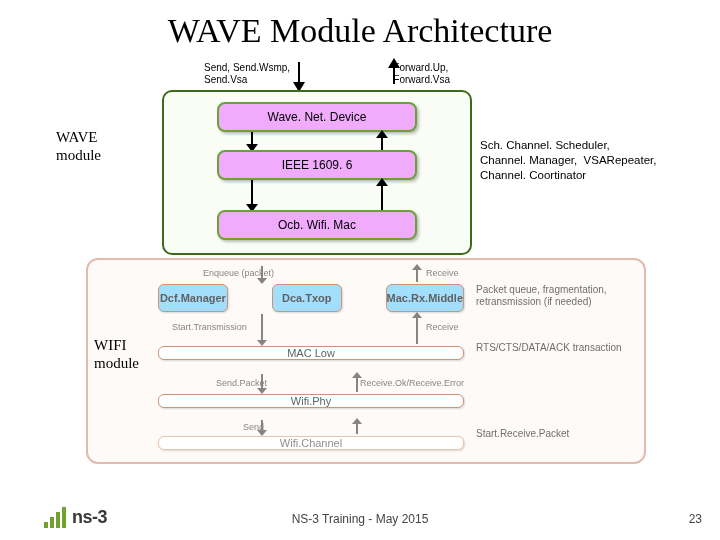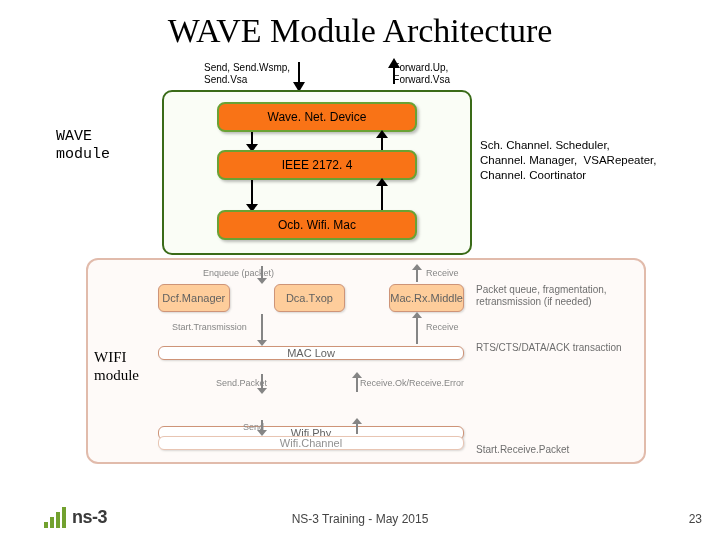--- a/index.html
+++ b/index.html
@@ -43,30 +43,30 @@
   .wave-region {
     position: absolute;
     left: 162px; top: 90px; width: 310px; height: 165px;
     border: 2px solid #3a6b18;
     border-radius: 10px;
     background: #fafdf6;
   }
   .wave-label {
     position: absolute;
     left: 56px; top: 128px;
-    font-family: Liberation Mono, monospace; font-size: 15px; line-height: 1.2;
+    font-family: Liberation Serif, serif; font-size: 15px; line-height: 1.2;
   }
 
   .stack-box {
     position: absolute;
     left: 50%; transform: translateX(-50%);
     width: 200px; height: 30px;
     border: 2px solid #6aa234;
     border-radius: 8px;
-    background: #f97316;
+    background: #f0abfc;
     display: flex; align-items: center; justify-content: center;
     font-family: Arial, sans-serif; font-size: 12px;
     box-shadow: 2px 2px 3px rgba(0,0,0,0.25);
   }
   .b1 { top: 10px; }
   .b2 { top: 58px; }
   .b3 { top: 118px; }
 
   .inter-arrows {
     position: absolute; left: 50%; transform: translateX(-50%); width: 200px;
@@ -100,60 +100,61 @@
   .wifi-region {
     position: absolute;
     left: 86px; top: 258px; width: 560px; height: 206px;
     border: 2px solid #d6a08b;
     border-radius: 12px;
     background: #fdf8f5;
     filter: opacity(0.72);
     font-family: Arial, sans-serif;
   }
   .wifi-label {
-    position: absolute; left: 94px; top: 348px;
+    position: absolute; left: 94px; top: 336px;
     font-family: Georgia, serif; font-size: 15px; line-height: 1.2;
     filter: none;
   }
 
   .wifi-top-row {
     position: absolute; top: 24px; left: 70px; right: 180px; height: 28px;
     display: flex; gap: 44px;
   }
   .wbox {
     flex: 1 1 0;
     border: 1.5px solid #bb6a44;
     border-radius: 6px;
-    background: #fdba74;
+    background: #7dd3fc;
     display: flex; align-items: center; justify-content: center;
     font-size: 11px; color: #222;
     box-shadow: 1px 1px 2px rgba(0,0,0,0.2);
+    font-weight: bold;
   }
   .wbox-wide {
     position: absolute; left: 70px; right: 180px; height: 14px;
     border: 1.5px solid #bb6a44;
     border-radius: 6px;
     background: #fff;
     display: flex; align-items: center; justify-content: center;
     font-size: 11px; color: #222;
     box-shadow: 1px 1px 2px rgba(0,0,0,0.2);
   }
   .maclow { top: 86px; }
-  .wifiphy { top: 134px; margin-top: 32px; }
+  .wifiphy { top: 134px; }
   .wifichan { top: 176px; border-color: #dfae95; color: #666; }
 
   .wifi-arrow-label {
     position: absolute; font-size: 9px; color: #555; font-family: Arial, sans-serif;
   }
   .wifi-note {
     position: absolute; right: 18px; font-size: 10px; color: #333; line-height: 1.2;
   }
   .note1 { top: 24px; width: 150px;}
   .note3 { top: 82px; width: 150px;}
-  .note4 { top: 184px; width: 150px;}
+  .note4 { top: 168px; width: 150px;}
 
   .tiny-arrow {
     position: absolute; width: 8px;
   }
   .tiny-arrow::before { content:""; position:absolute; left:3px; top:0; bottom:0; width:1.5px; background:#555;}
   .tiny-arrow.down::after { content:""; position:absolute; left:-1px; bottom:-2px; border-left:5px solid transparent; border-right:5px solid transparent; border-top:6px solid #555;}
   .tiny-arrow.up::after { content:""; position:absolute; left:-1px; top:-2px; border-left:5px solid transparent; border-right:5px solid transparent; border-bottom:6px solid #555;}
 
   
   .footer-text {
@@ -201,21 +202,21 @@
 
 <div class="wave-label" style="white-space:pre;">WAVE
 module</div>
 
 <div class="wave-region">
   <div class="stack-box b1">Wave. Net. Device</div>
   <div class="inter-arrows ia12">
     <div class="stub down l full"></div>
     <div class="stub up r full"></div>
   </div>
-  <div class="stack-box b2">IEEE 2172. 4</div>
+  <div class="stack-box b2">IEEE 1609. 6</div>
   <div class="inter-arrows ia23">
     <div class="stub down l full"></div>
     <div class="stub up r full"></div>
   </div>
   <div class="stack-box b3">Ocb. Wifi. Mac</div>
 </div>
 
 <div class="wave-note" style="white-space:pre;">Sch. Channel. Scheduler,
 Channel. Manager,  VSARepeater,
 Channel. Coortinator</div>

